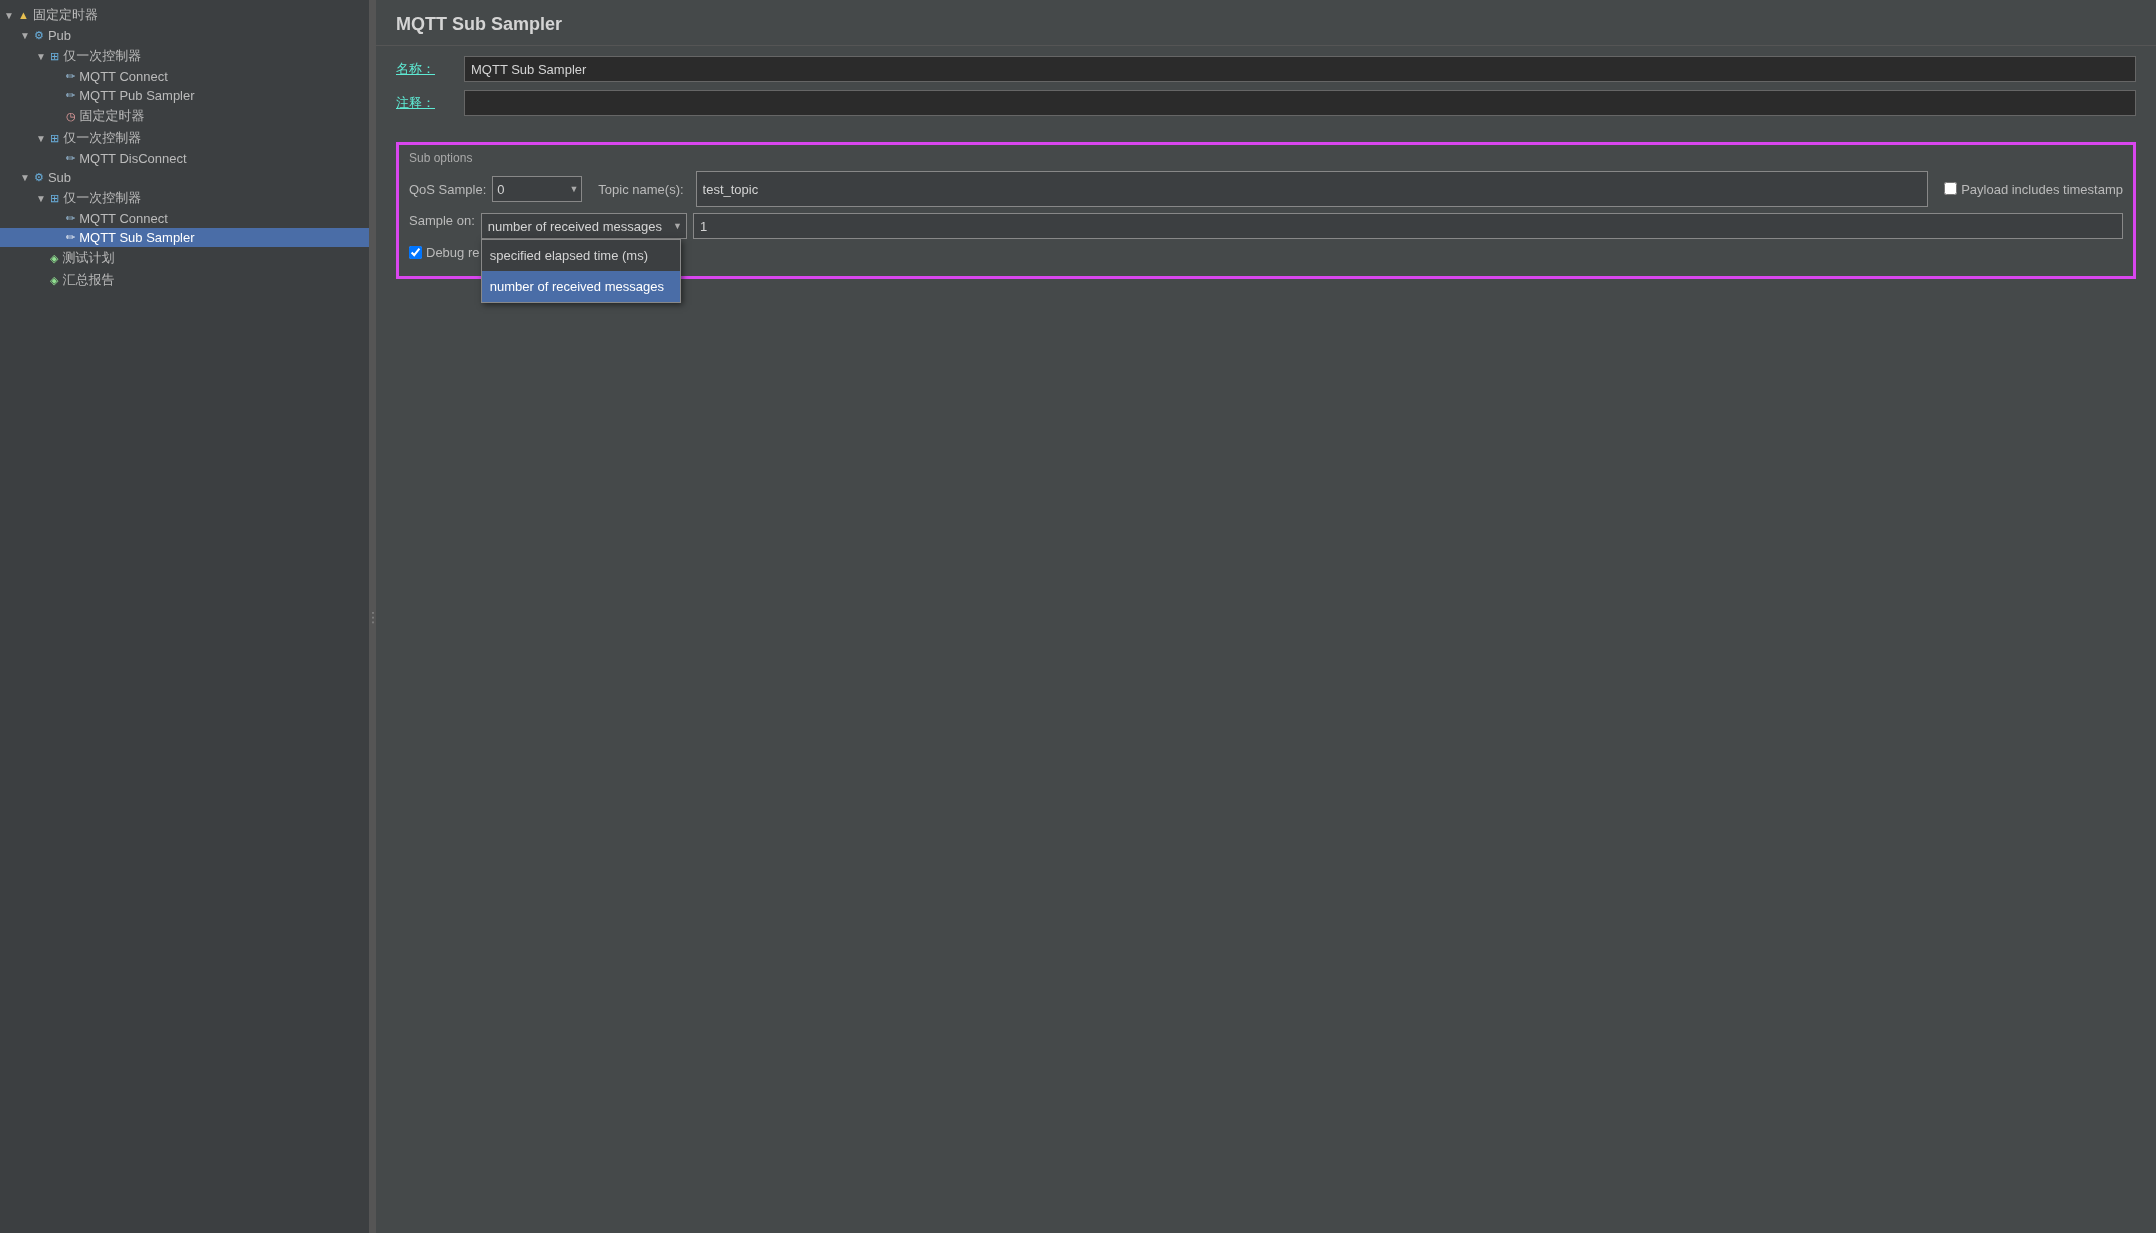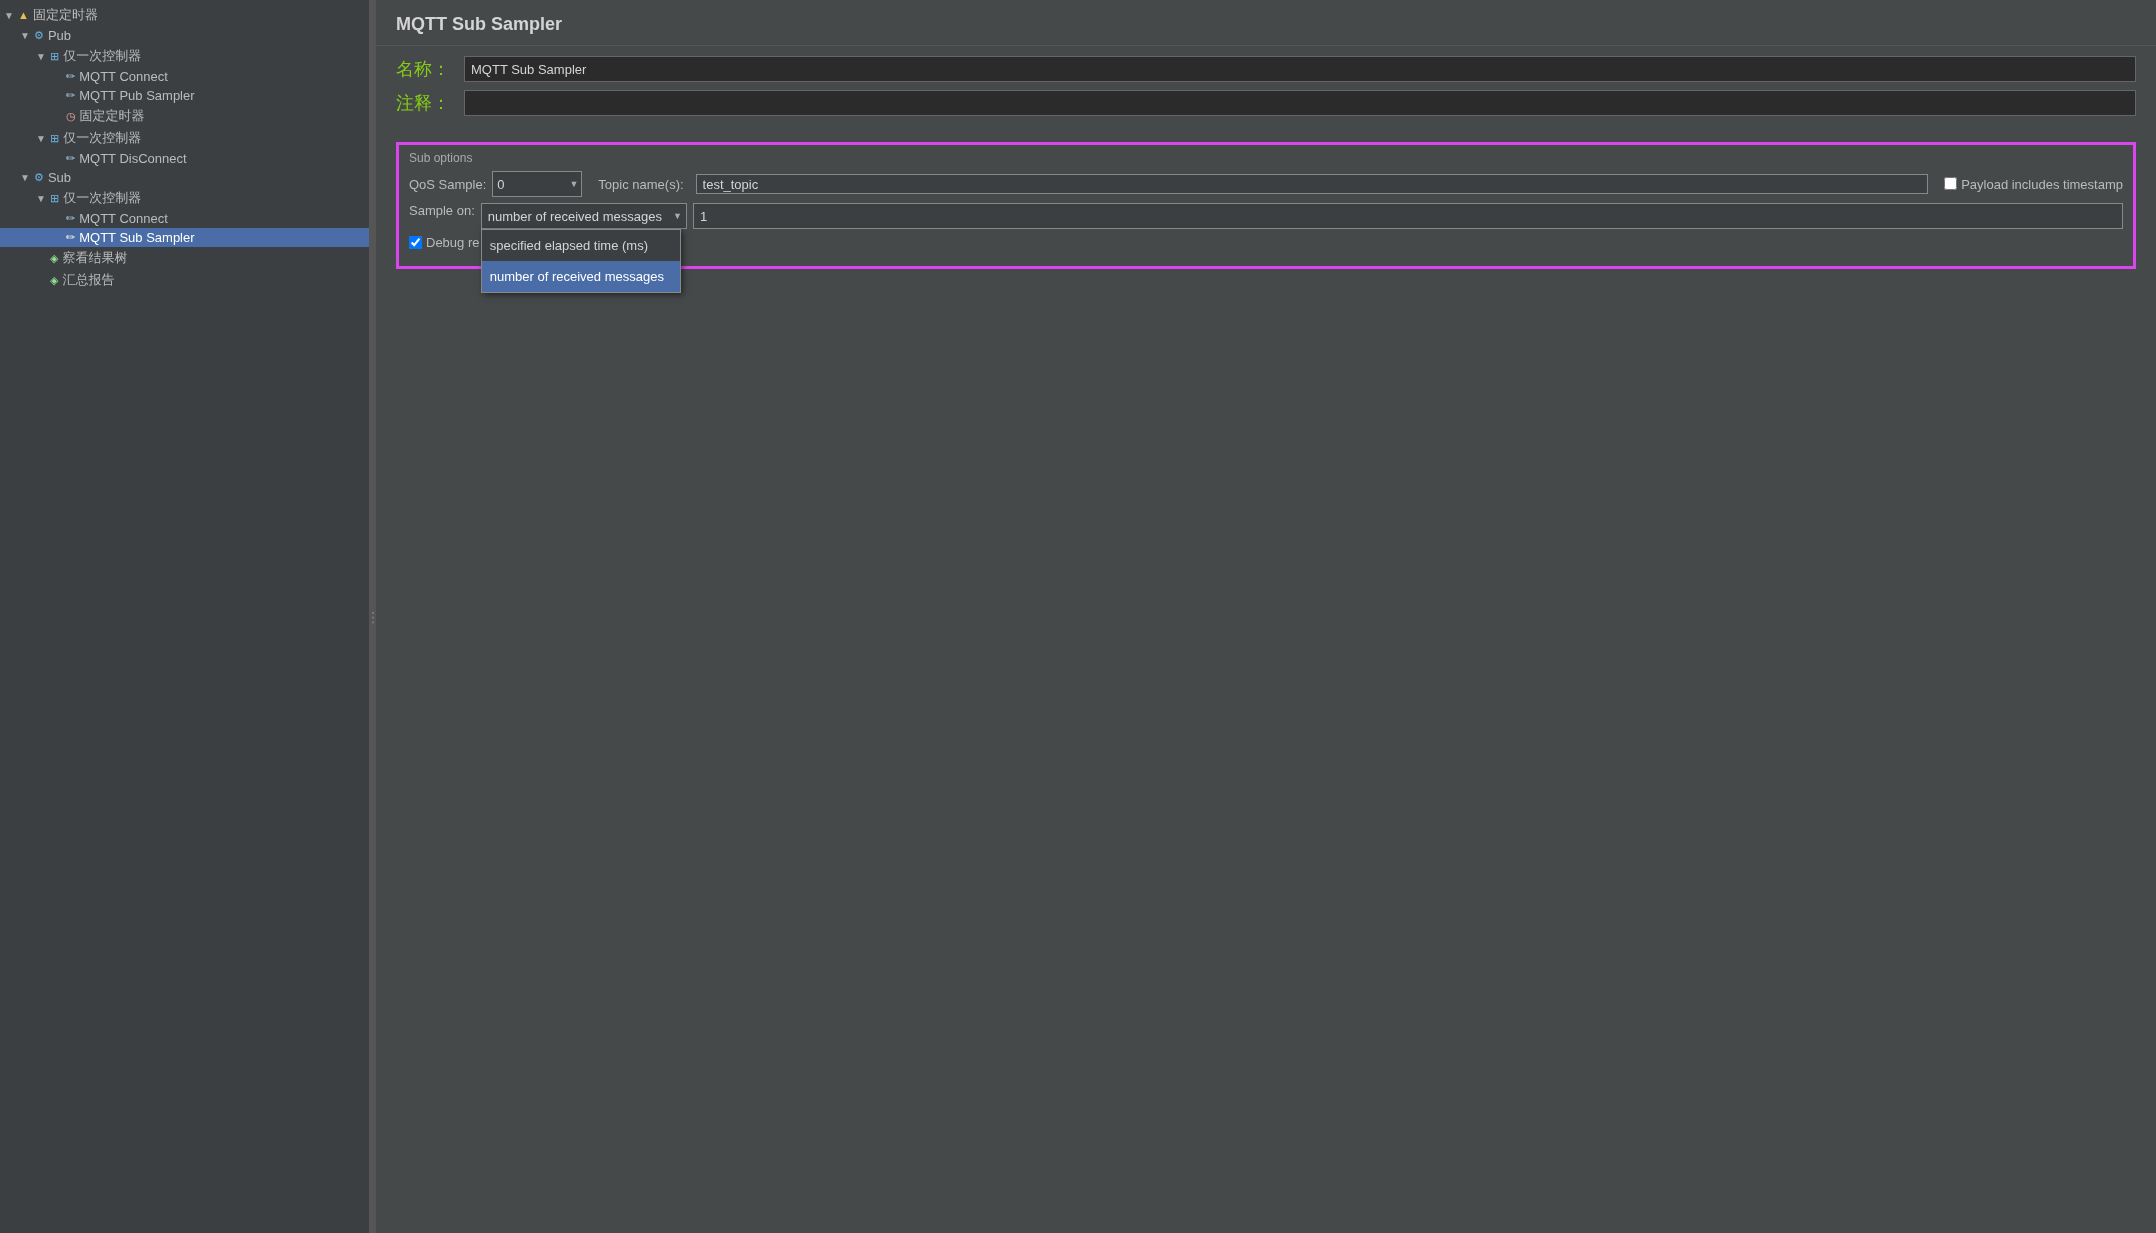--- a/index.html
+++ b/index.html
@@ -64,24 +64,25 @@
       padding: 10px 20px;
     }
 
     .form-row {
       display: flex;
       align-items: center;
       margin-bottom: 8px;
     }
 
     .form-label {
-      color: #84cc16;
+      color: #5eead4;
       min-width: 60px;
       margin-right: 8px;
-      font-size: 18px;
+      font-size: 13px;
+      text-decoration: underline;
     }
 
     .form-input {
       flex: 1;
       background: #2b2b2b;
       border: 1px solid #666;
       color: #d4d4d4;
       padding: 3px 6px;
       font-size: 13px;
       height: 26px;
@@ -144,21 +145,21 @@
       color: #aaa;
     }
 
     .topic-input {
       flex: 1;
       background: #3c3f41;
       border: 1px solid #888;
       color: #d4d4d4;
       padding: 3px 6px;
       font-size: 13px;
-      height: 20px;
+      height: 36px;
       outline: none;
       margin-left: 6px;
     }
 
     .checkbox-label {
       display: flex;
       align-items: flex-start;
       color: #bbbbbb;
       font-size: 13px;
       margin-left: auto;
@@ -327,21 +328,21 @@
       <span>MQTT Connect</span>
     </div>
     <div class="tree-item selected" style="padding-left: 52px;">
       <span class="tree-arrow"></span>
       <span style="margin-right: 4px; font-size: 11px; color: rgb(255, 255, 255);">✏</span>
       <span>MQTT Sub Sampler</span>
     </div>
     <div class="tree-item" style="padding-left: 36px;">
       <span class="tree-arrow"></span>
       <span style="margin-right: 4px; font-size: 11px; color: rgb(144, 224, 144);">◈</span>
-      <span>察看结果树</span>
+      <span>测试计划</span>
     </div>
     <div class="tree-item" style="padding-left: 36px;">
       <span class="tree-arrow"></span>
       <span style="margin-right: 4px; font-size: 11px; color: rgb(144, 224, 144);">◈</span>
       <span>汇总报告</span>
     </div>
   </div>
 
 <div id="resize-handle"></div>
 

